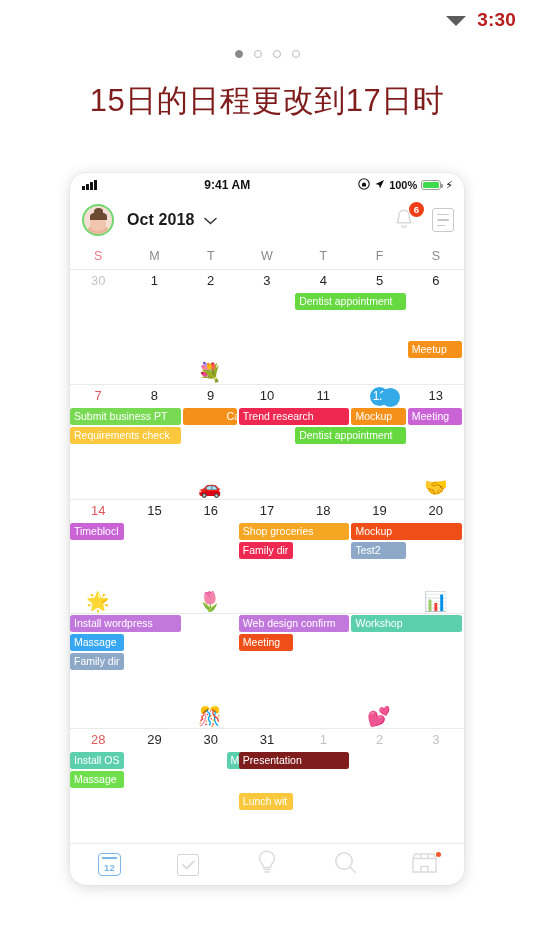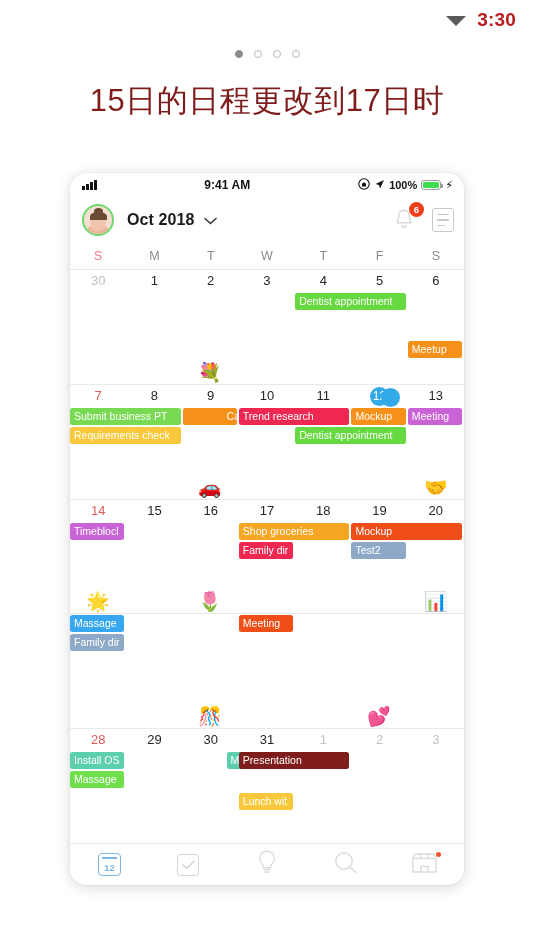--- a/index.html
+++ b/index.html
@@ -293,20 +293,25 @@
         </div>
         <div class="emoji">
           <span class="em" style="left: calc(0% + 0.142857px);">🌟</span>
           <span class="em" style="left: calc(28.5714% + 0.142857px);">🌷</span>
           <span class="em" style="left: calc(85.7143% + 0.142857px);">📊</span>
         </div>
       </div>
       <div class="week">
         <div class="rows">
           <div class="row">
+            <div class="ev" style="left: 0%; width: calc(28.5714% - 2px); background: rgb(194, 119, 221);">Install wordpress</div>
+            <div class="ev" style="left: 42.8571%; width: calc(28.5714% - 2px); background: rgb(194, 119, 221);">Web design confirm</div>
+            <div class="ev" style="left: 71.4286%; width: calc(28.5714% - 2px); background: rgb(92, 207, 173);">Workshop</div>
+          </div>
+          <div class="row">
             <div class="ev" style="left: 0%; width: calc(14.2857% - 2px); background: rgb(54, 167, 240);">Massage</div>
             <div class="ev" style="left: 42.8571%; width: calc(14.2857% - 2px); background: rgb(240, 78, 24);">Meeting</div>
           </div>
           <div class="row">
             <div class="ev" style="left: 0%; width: calc(14.2857% - 2px); background: rgb(142, 169, 200);">Family dir</div>
           </div>
         </div>
         <div class="emoji">
           <span class="em" style="left: calc(28.5714% + 0.142857px);">🎊</span>
           <span class="em" style="left: calc(71.4286% + 0.142857px);">💕</span>

